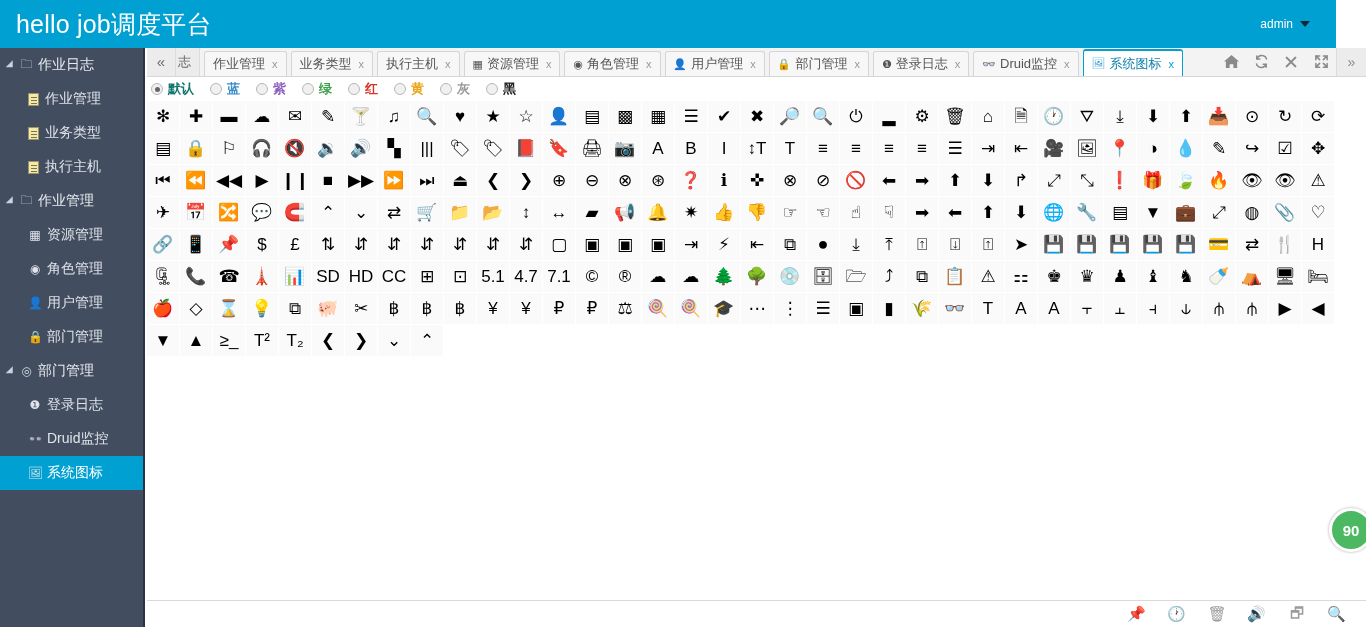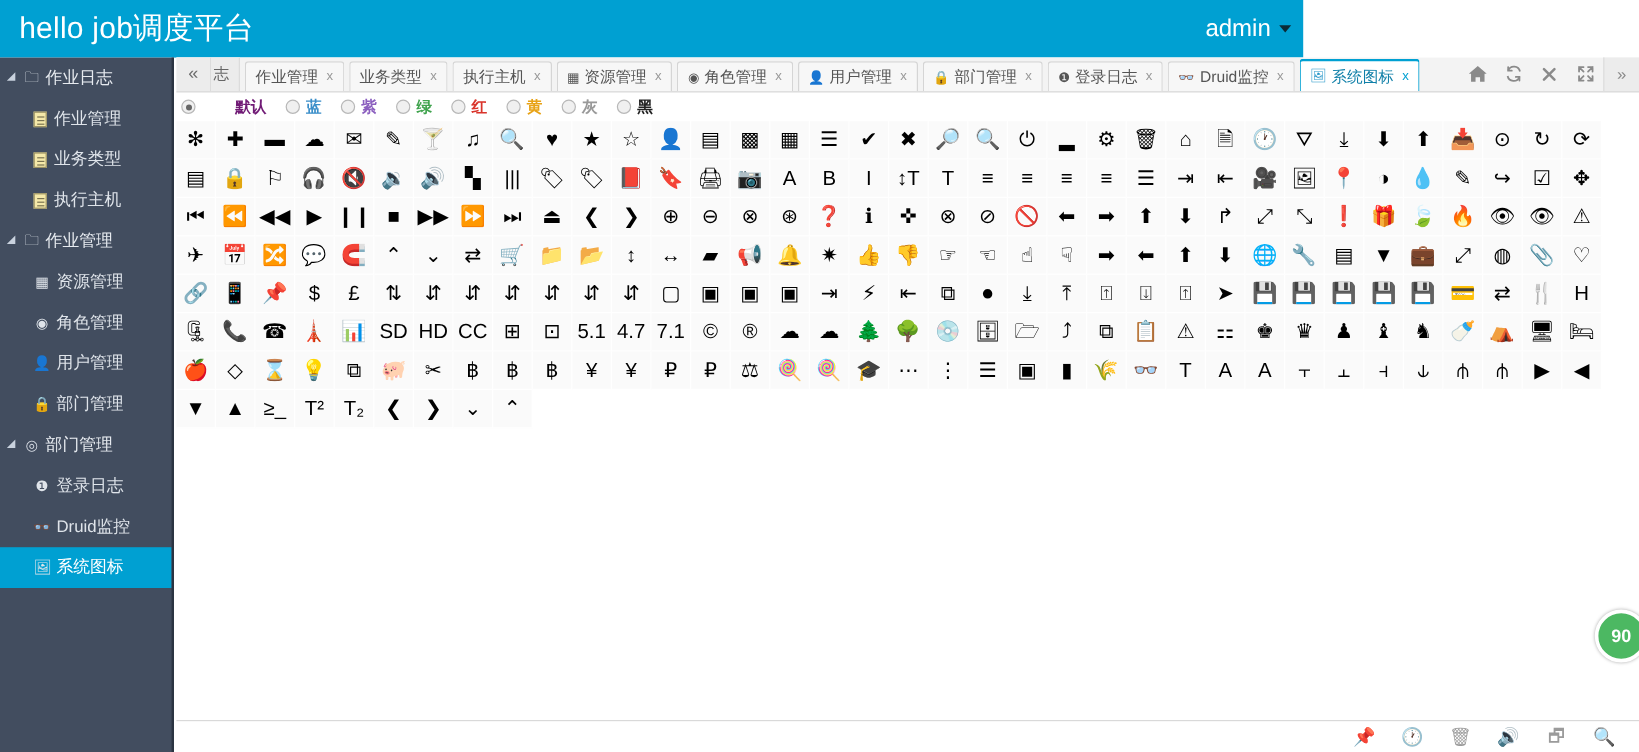--- a/index.html
+++ b/index.html
@@ -9,37 +9,37 @@
     overflow: hidden;
     font-family: "Liberation Sans", "DejaVu Sans", sans-serif;
     background: #ffffff;
   }
 
   #app { position: relative; width: 1366px; height: 627px; }
 
   
   .header {
     position: absolute; top: 0; left: 0;
-    width: 1086px; height: 48px;
+    width: 1336px; height: 48px;
     background: #00A0D2;
     display: flex; align-items: center;
     justify-content: space-between;
-    padding: 0 10px 0 16px;
+    padding: 0 26px 0 16px;
   }
   .brand {
     color: #ffffff;
     font-size: 25px;
     line-height: 1;
     letter-spacing: .2px;
     white-space: nowrap;
     font-weight: 400;
   }
   .user-box {
     display: flex; align-items: center; gap: 7px;
-    color: #ffffff; font-size: 20px;
+    color: #ffffff; font-size: 12px;
   }
   .caret-down {
     width: 0; height: 0;
     border-left: 5px solid transparent;
     border-right: 5px solid transparent;
     border-top: 6px solid #0b2b36;
   }
 
   
   .sidebar {
@@ -380,21 +380,21 @@
             </svg>
         </div>
         <div class="tool-btn last">»</div>
       </div>
     </div>
 
     <div class="skin-row">
       <div id="skins-root" style="display:flex;align-items:center;">
           <label class="skin-opt">
             <span class="radio on"></span>
-            <span class="lbl" style="color: #701a75; margin-left: 28px;">默认</span>
+            <span class="lbl" style="color: #0f766e;">默认</span>
           </label>
           <label class="skin-opt">
             <span class="radio"></span>
             <span class="lbl" style="color: rgb(58, 142, 201);">蓝</span>
           </label>
           <label class="skin-opt">
             <span class="radio"></span>
             <span class="lbl" style="color: rgb(139, 95, 191);">紫</span>
           </label>
           <label class="skin-opt">

